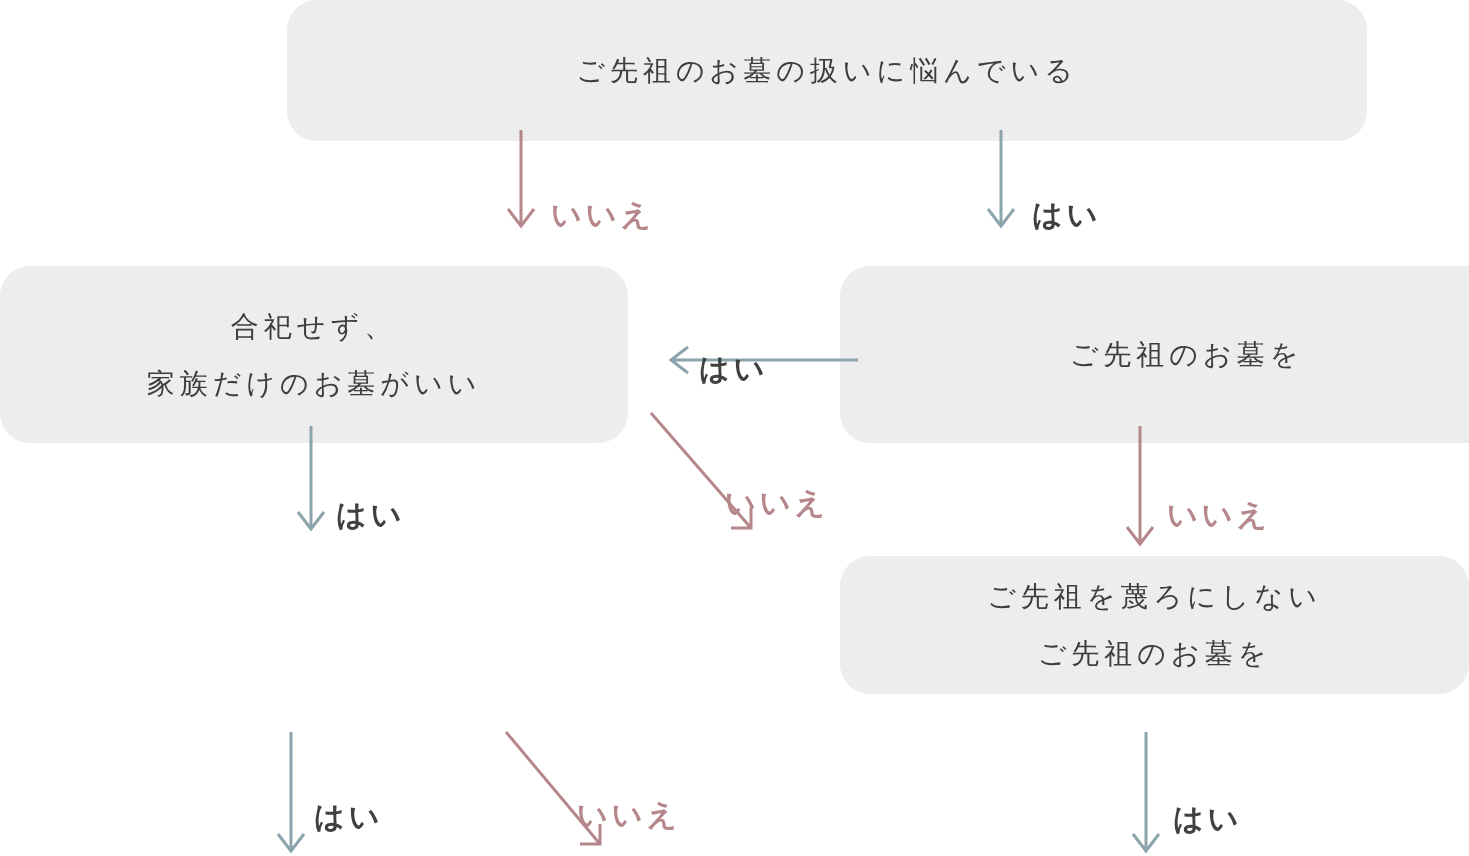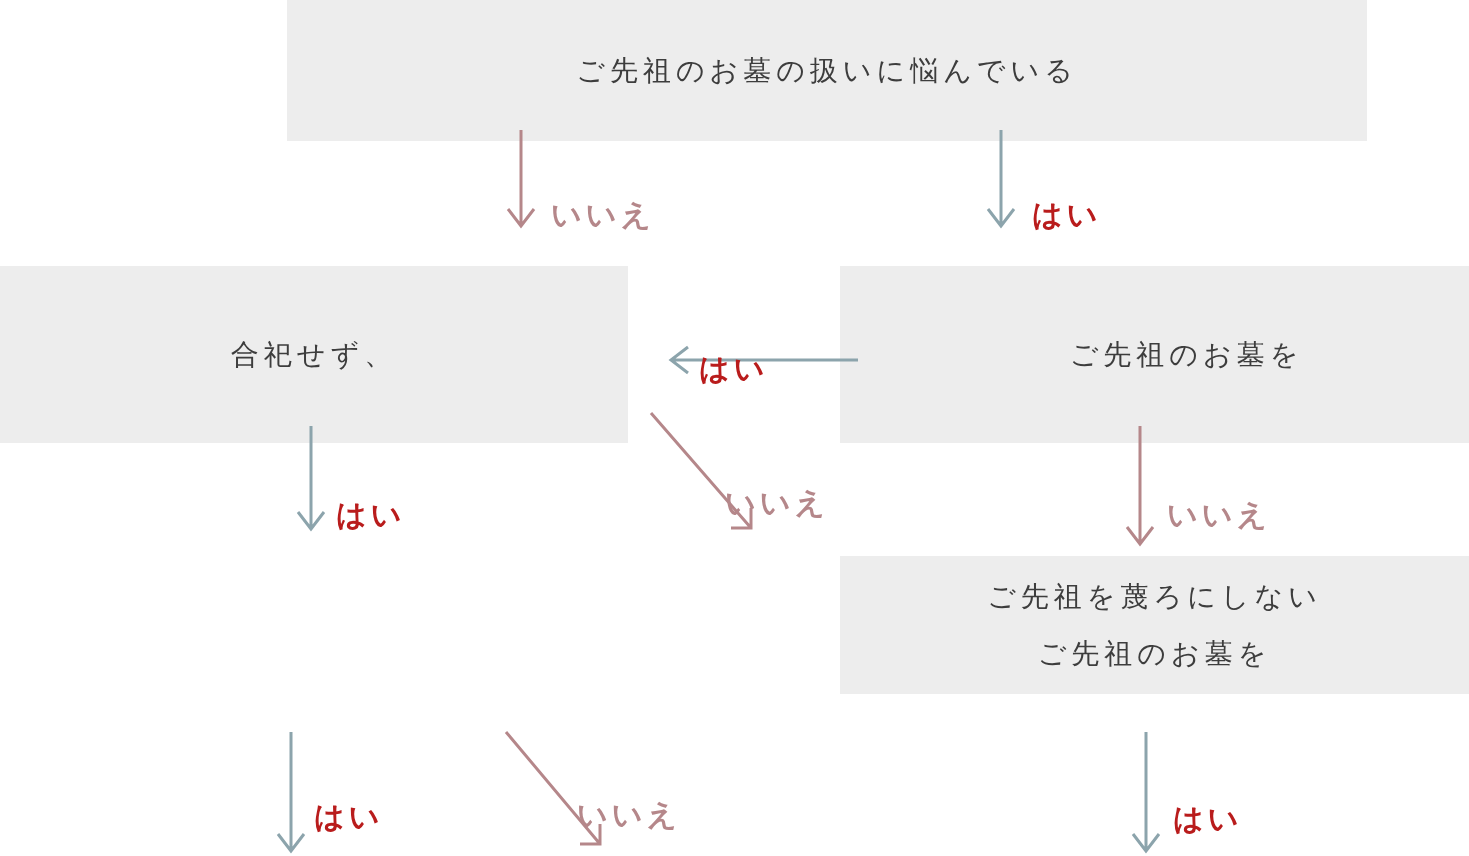--- a/index.html
+++ b/index.html
@@ -17,20 +17,21 @@
   }
   .node {
     position: absolute;
     background: #ededed;
     display: flex;
     flex-direction: column;
     justify-content: center;
     align-items: center;
     text-align: center;
     color: #3d3d3d;
+    border-radius: 30px;
   }
   .node .line {
     display: block;
     font-size: 28px;
     line-height: 57px;
     letter-spacing: 5px;
     white-space: nowrap;
   }
   .node-start    { left: 287px;  top: 0;     width: 1080px; height: 141px; }
   .node-family   { left: 0;      top: 266px; width: 628px;  height: 177px; align-items: center; }
@@ -54,21 +55,21 @@
 
   .edge-label {
     position: absolute;
     font-size: 30px;
     font-weight: 600;
     letter-spacing: 4px;
     white-space: nowrap;
     pointer-events: none;
     margin-top: 37px;
   }
-  .edge-label.yes { color: #b91c1c; }
+  .edge-label.yes { color: #404040; }
   .edge-label.no  { color: #b5878a; }
 
   .l1 { left: 551px;  top: 158px; }
   .l2 { left: 1032px; top: 158px; }
   .l3 { left: 699px;  top: 312px; }
   .l4 { left: 725px;  top: 446px; }
   .l5 { left: 336px;  top: 458px; }
   .l6 { left: 1167px; top: 458px; }
   .l7 { left: 314px;  top: 760px; }
   .l8 { left: 577px;  top: 758px; }
@@ -78,20 +79,21 @@
 <body>
 
 <div class="canvas">
 
   <div class="node node-start">
     <span class="line">ご先祖のお墓の扱いに悩んでいる</span>
   </div>
 
   <div class="node node-family">
     <span class="line">合祀せず、</span>
+    <span class="line">家族だけのお墓がいい</span>
   </div>
 
   <div class="node node-together">
     <span class="line">ご先祖のお墓を</span>
   </div>
 
 
   <div class="node node-memorial">
     <span class="line">ご先祖を蔑ろにしない</span>
     <span class="line">ご先祖のお墓を</span>

